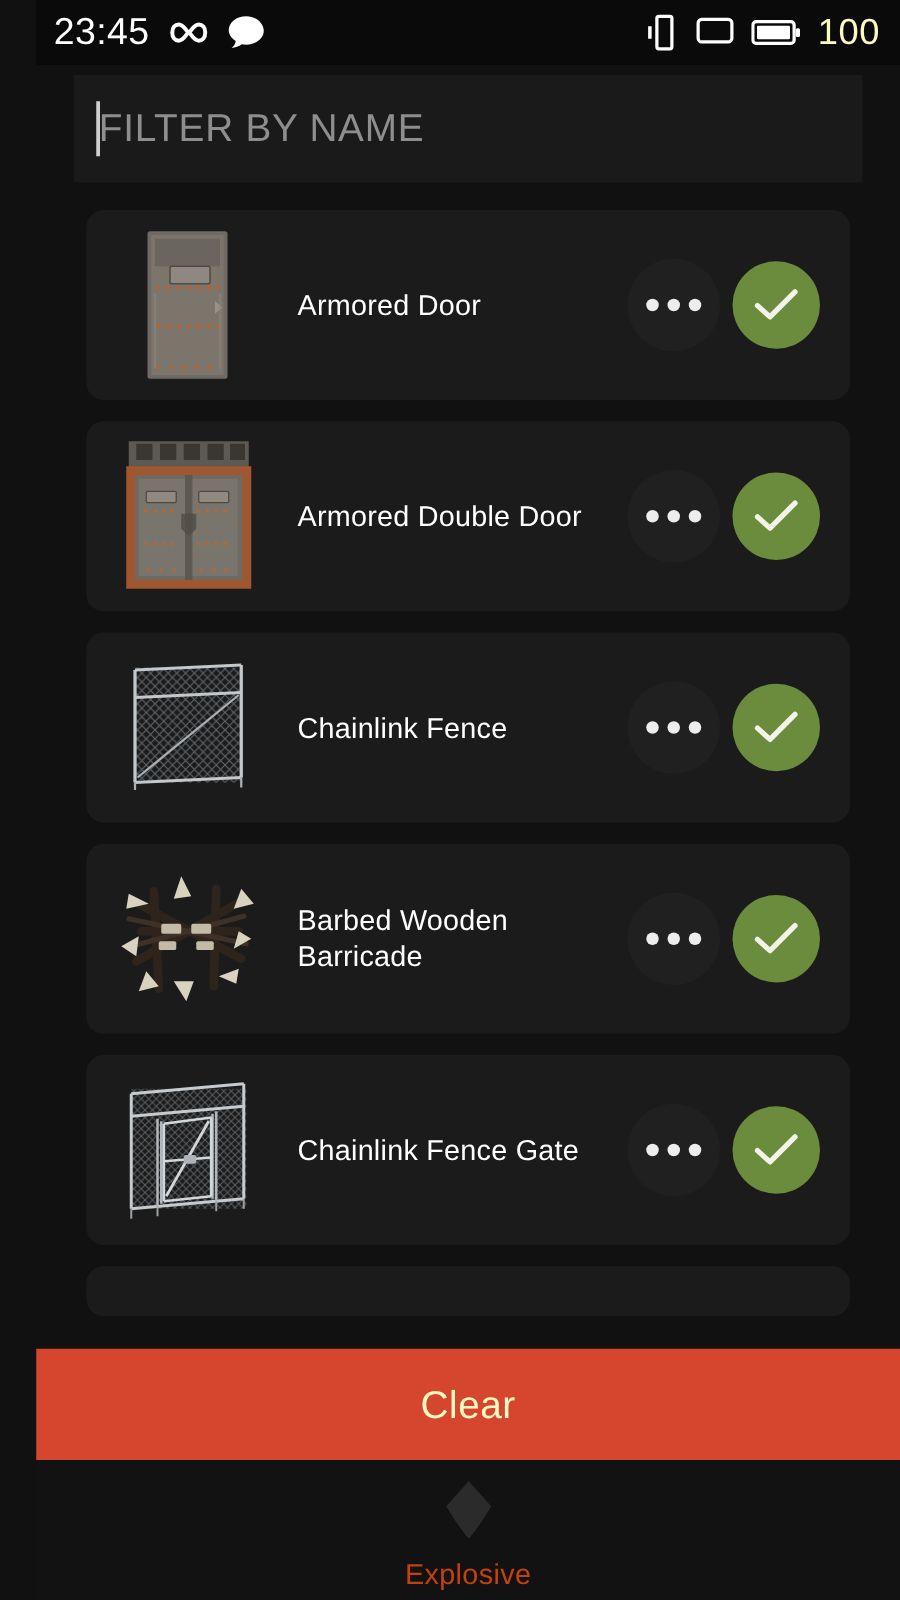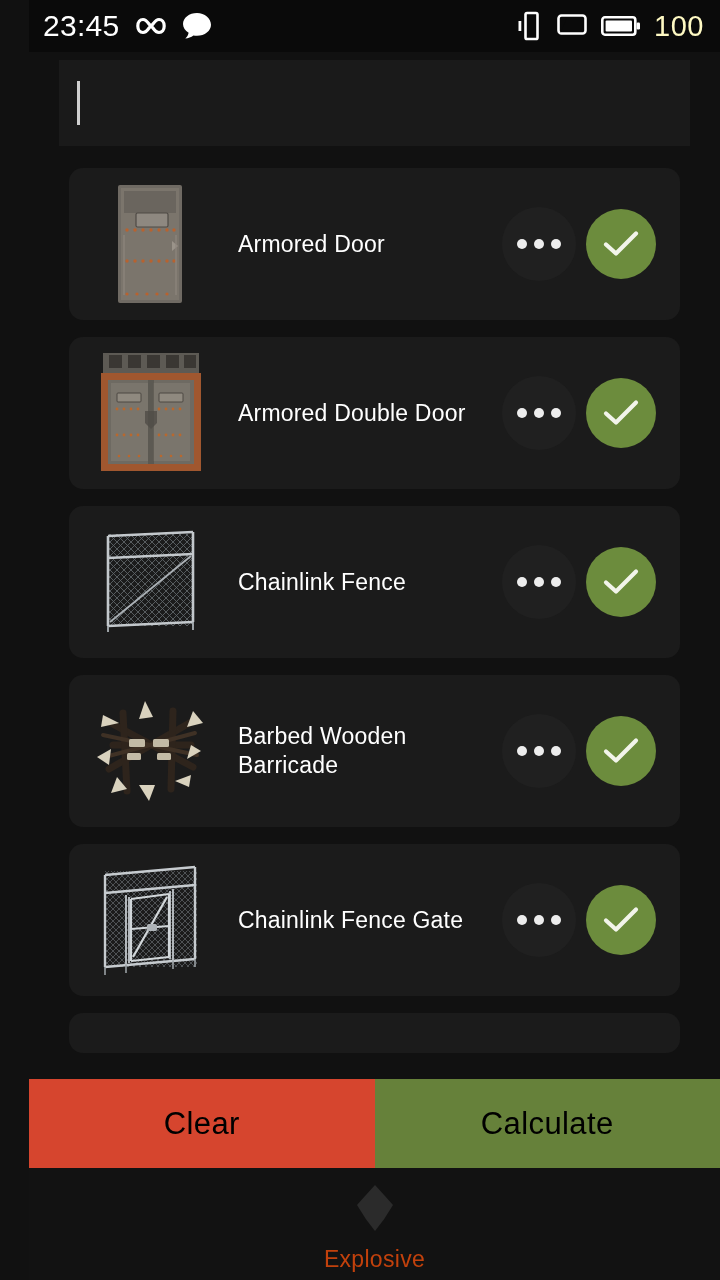--- a/index.html
+++ b/index.html
@@ -97,21 +97,21 @@
   .check-btn svg { display:block; }
 
   
   .actions {
     flex: 0 0 112px; height: 112px;
     display: flex;
   }
   .act {
     flex: 1 1 50%;
     display: flex; align-items: center; justify-content: center;
-    color: #000000; font-size: 31px; letter-spacing: .4px; margin-top: 23px;
+    color: #fef9c3; font-size: 31px; letter-spacing: .4px; margin-top: 23px;
   }
   .act-clear { background: #d6452e; }
   .act-calc  { background: #66813a; }
 
   
   .bottomnav {
     flex: 0 0 112px; height: 112px;
     background: #121212;
     display: flex; align-items: center;
   }
@@ -170,20 +170,21 @@
           <rect x="35.6" y="7.5" width="3.4" height="7" rx="1.2" fill="#fff"></rect>
         </svg>
       </span>
       <span class="sb-battnum">100</span>
     </div>
   </div>
 
   <div class="filterwrap">
     <div class="filterbox">
       <span class="caret"></span>
+      <span class="filter-placeholder">FILTER BY NAME</span>
     </div>
   </div>
 
   <div class="listwrap">
 
     <div class="card">
       <div class="thumb">
         <svg width="78" height="122" viewBox="0 0 78 122">
           <rect x="6" y="2" width="64" height="118" rx="2" fill="#6f6a63"></rect>
           <rect x="9" y="5" width="58" height="112" fill="#7b756c"></rect>
@@ -417,21 +418,20 @@
           <path d="M3 14.5 L13 23.5 L33 3.5" fill="none" stroke="#f2f4ea" stroke-width="4.2" stroke-linecap="round" stroke-linejoin="round"></path>
         </svg>
       </div>
     </div>
 
     <div class="card" style="min-height:40px;"></div>
   </div>
 
   <div class="actions">
     <div class="act act-clear">Clear</div>
-    <div class="act act-calc">Calculate</div>
   </div>
 
   <div class="bottomnav">
 
 
     <div class="nav-item inactive">
       <div class="nav-iconbox">
         <svg width="50" height="52" viewBox="0 0 50 52">
           <path d="M25 3 q10 11 18 20 q-8 14 -18 26 q-10 -12 -18 -26 q8 -9 18 -20 z" fill="#2b2b2b"></path>
         </svg>

